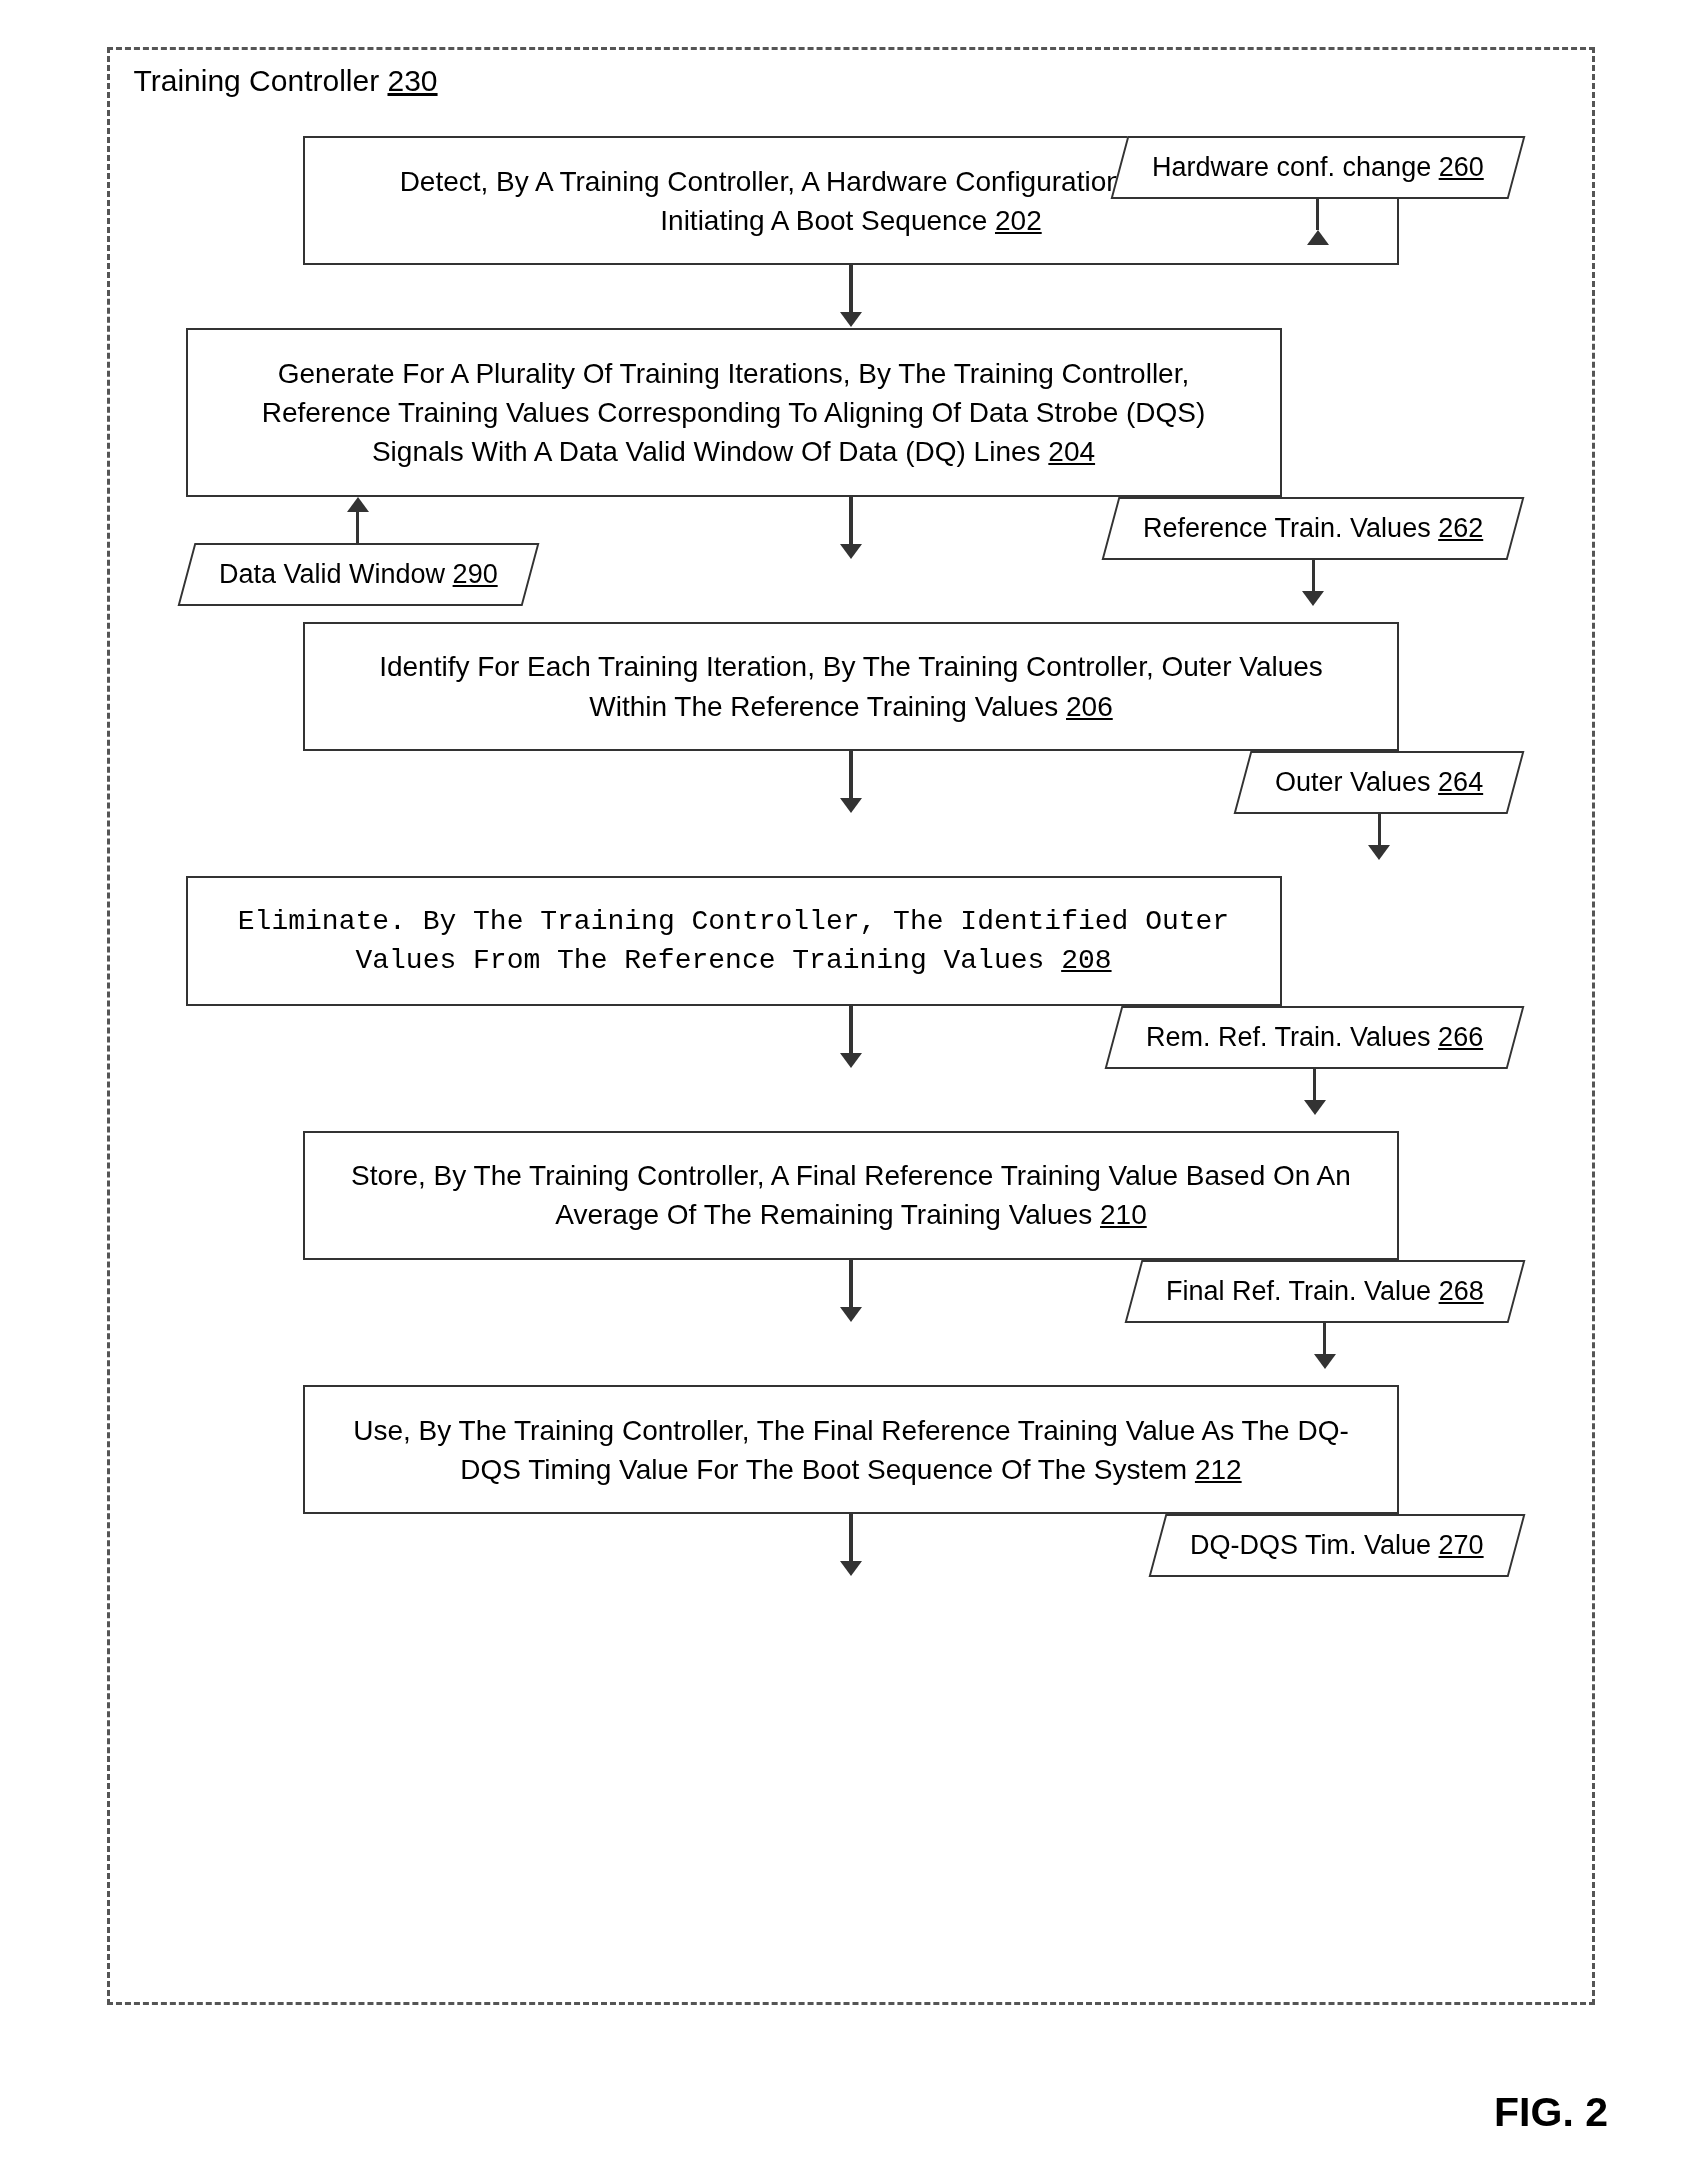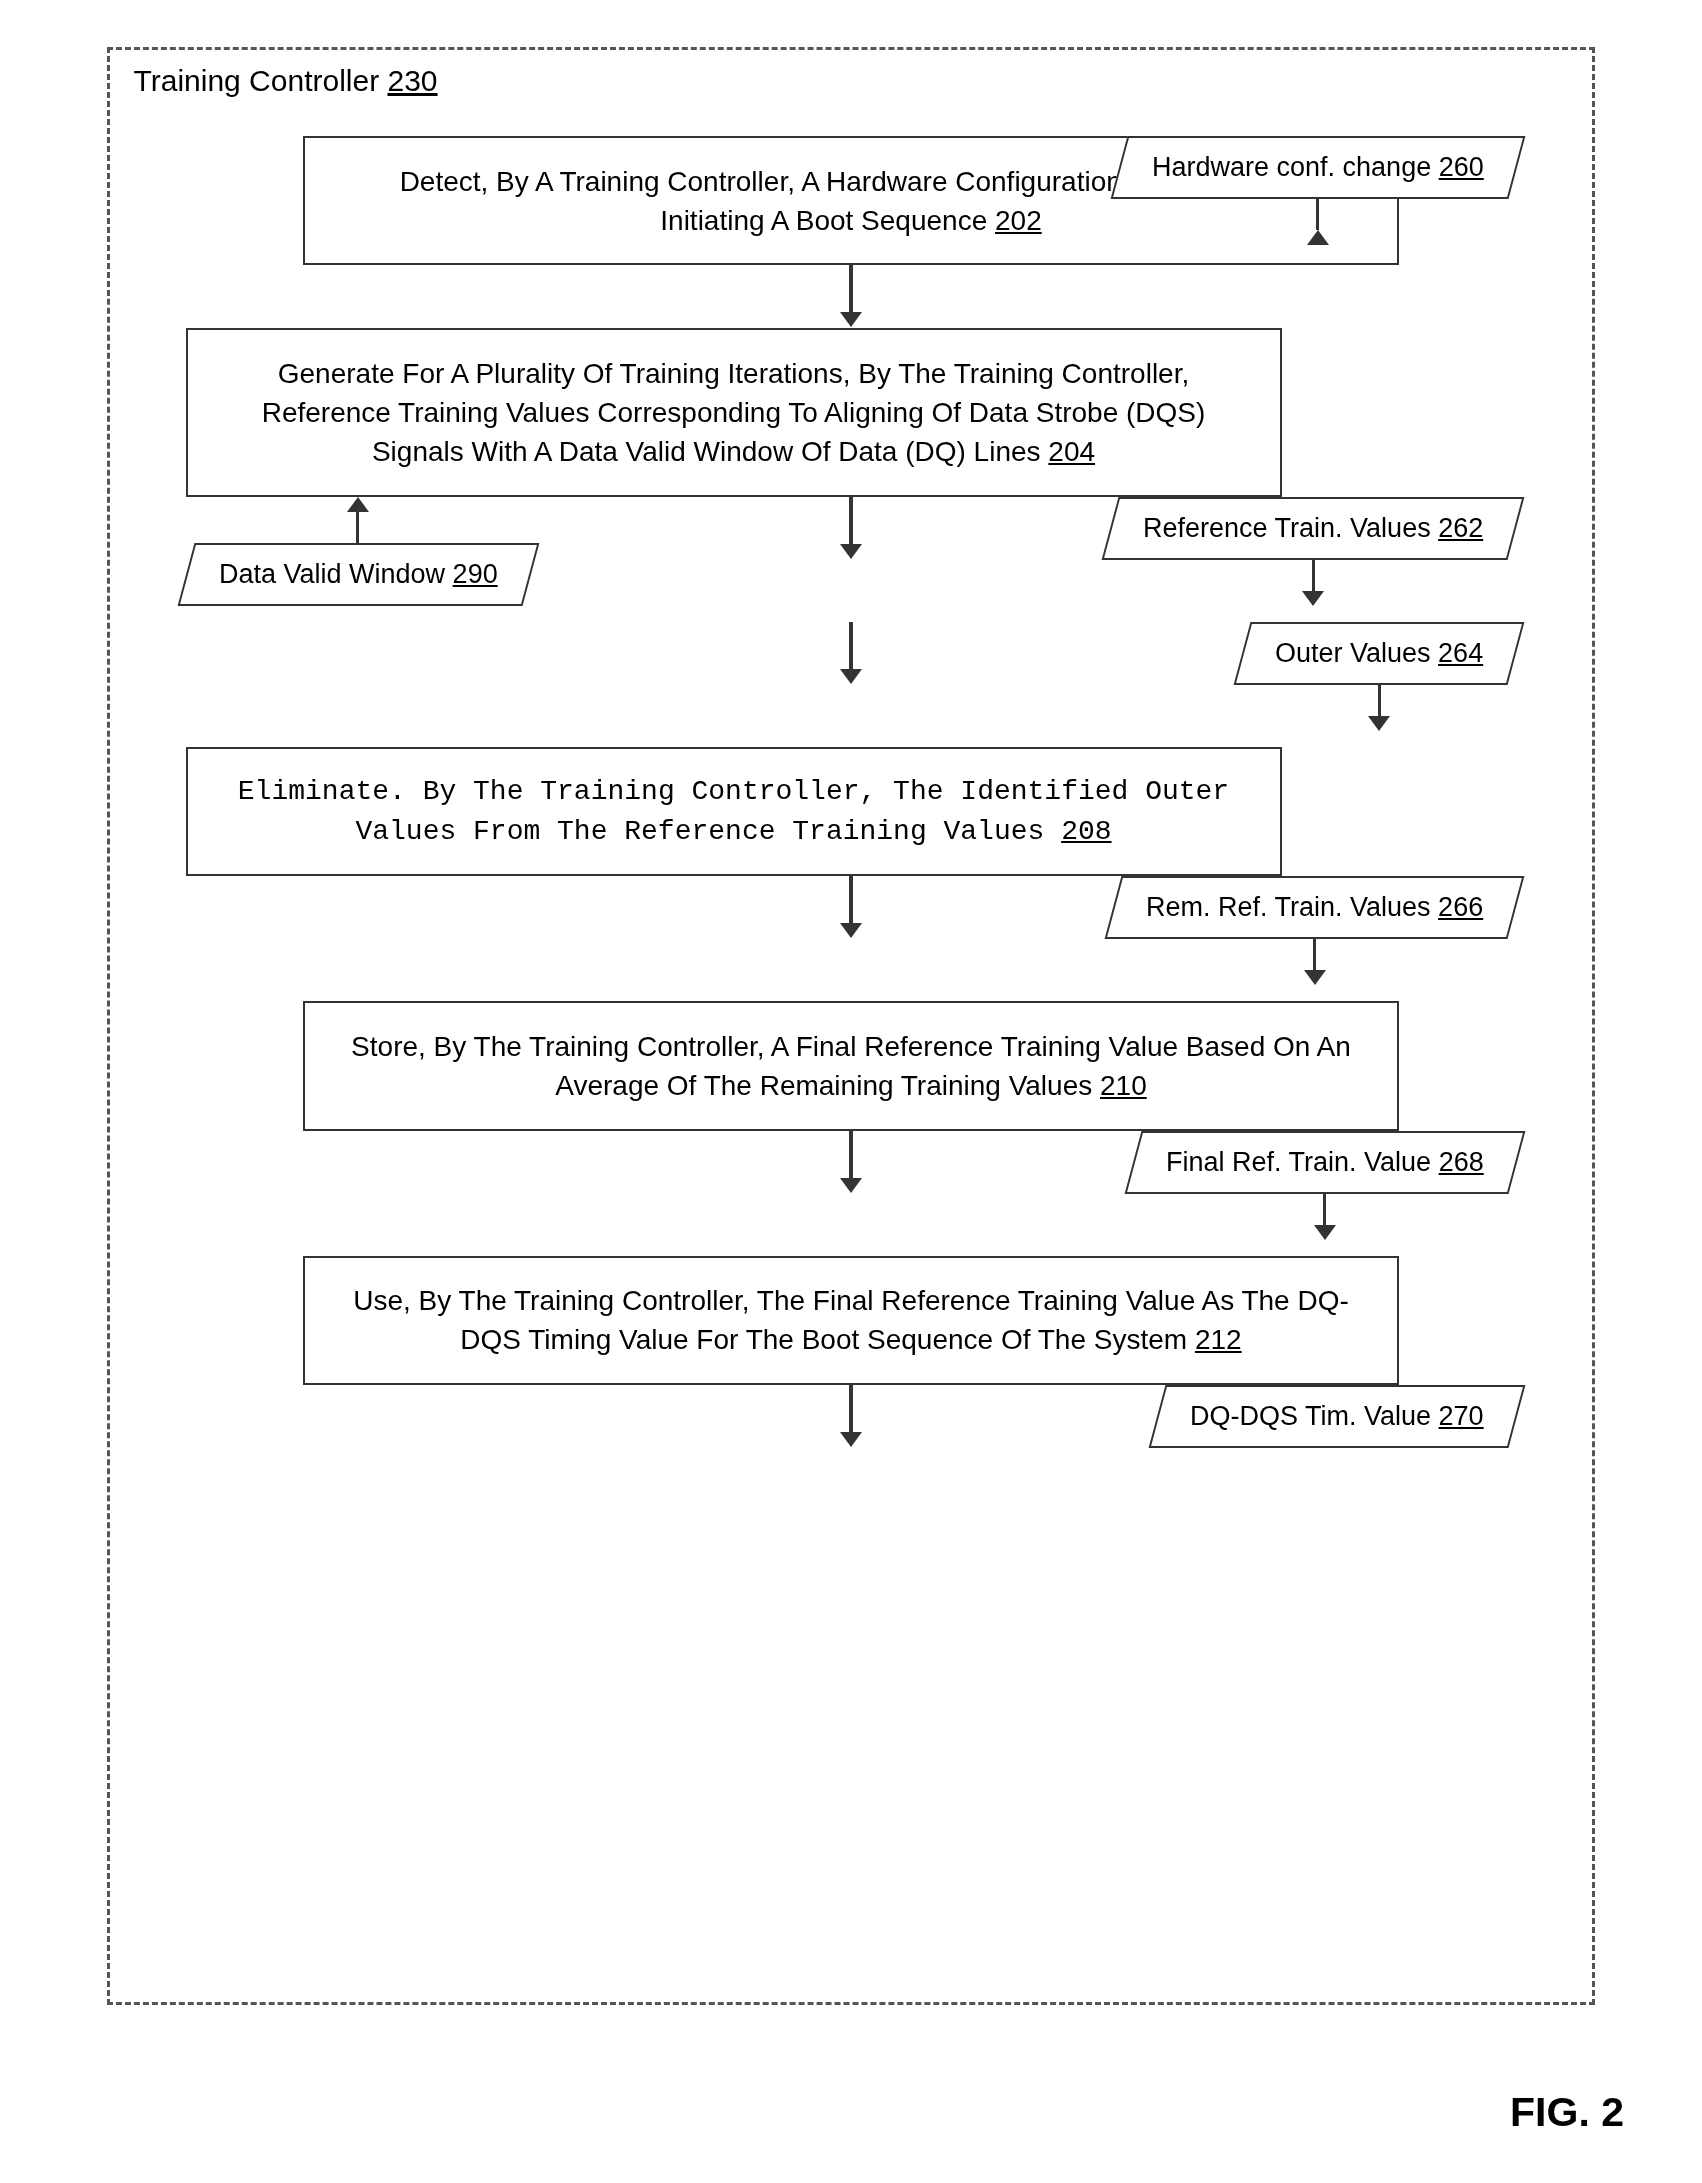--- a/index.html
+++ b/index.html
@@ -92,21 +92,21 @@
     }
 
     .parallelogram u {
       text-decoration: underline;
     }
 
     
     .fig-label {
       position: absolute;
       bottom: 47px;
-      right: 78px;
+      right: 94px;
       font-size: 41px;
       font-weight: bold;
       text-align: center;
     }
 
   </style>
 </head>
 <body>
 
 <div class="page">
@@ -167,20 +167,25 @@
 
         <div style="position:absolute; right:0; top:0; display:flex; flex-direction:column; align-items:center;">
           <div class="parallelogram">
             <span>Reference Train. Values <u>262</u></span>
           </div>
           <div style="width:3.1px; height:31px; background:#333;"></div>
           <div style="width:0; height:0; border-left:11px solid transparent; border-right:11px solid transparent; border-top:15.7px solid #333;"></div>
         </div>
       </div>
 
+      <div style="width:1331px; position:relative; display:flex; flex-direction:column; align-items:center;">
+        <div class="process-box">
+          <span>Identify For Each Training Iteration, By The Training Controller, Outer Values Within The Reference Training Values <u>206</u></span>
+        </div>
+      </div>
 
       <div style="width:1331px; position:relative; height:125px; display:flex; justify-content:center; align-items:flex-start;">
         <div style="display:flex; flex-direction:column; align-items:center;">
           <div style="width:3.1px; height:47px; background:#333;"></div>
           <div style="width:0; height:0; border-left:11px solid transparent; border-right:11px solid transparent; border-top:15.7px solid #333;"></div>
         </div>
 
         <div style="position:absolute; right:0; top:0; display:flex; flex-direction:column; align-items:center;">
           <div class="parallelogram">
             <span>Outer Values <u>264</u></span>

